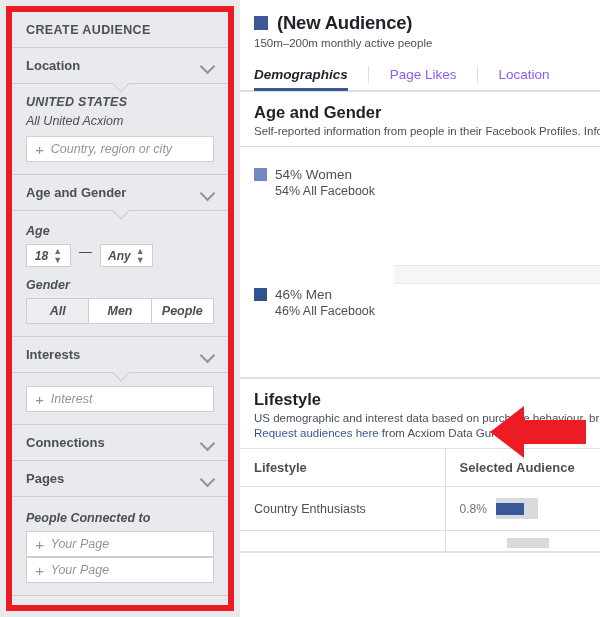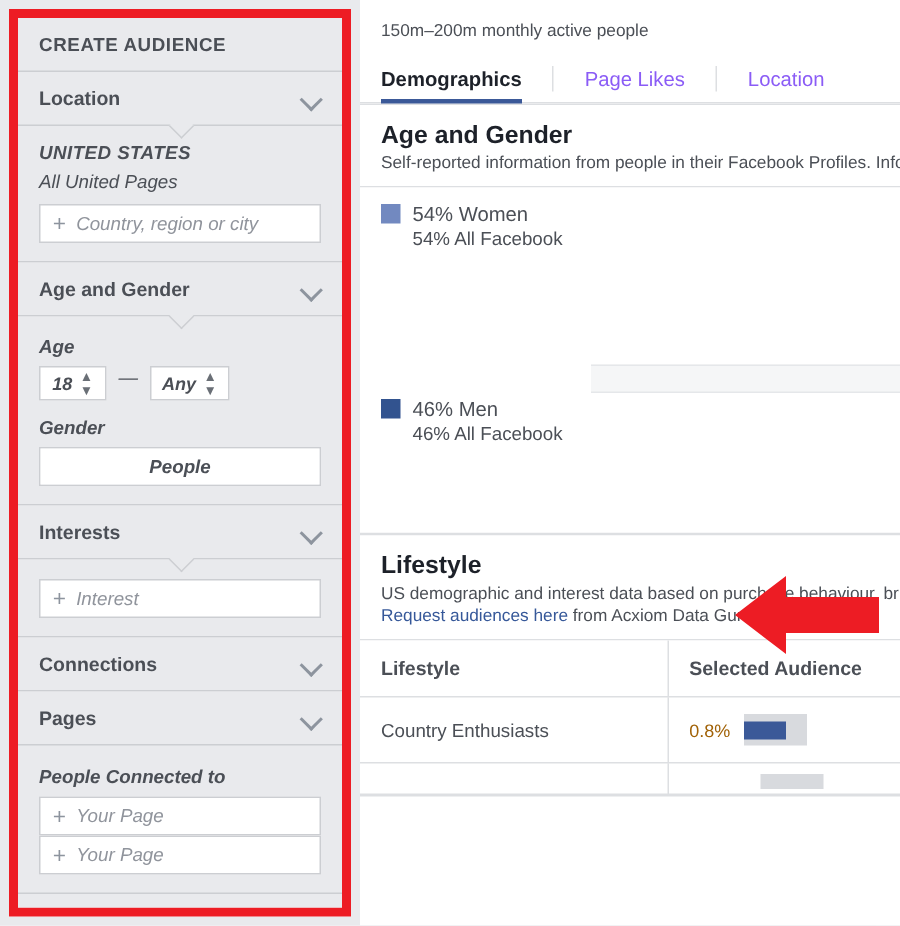--- a/index.html
+++ b/index.html
@@ -139,21 +139,21 @@
     padding: 0 20px 0 0;
     position: relative; cursor: pointer;
   }
   .tab:first-child { padding-left: 0; }
   .tab + .tab { padding-left: 22px; }
   .tab .sep {
     position: absolute; left: 0; top: 7px; bottom: 7px;
     width: 1px; background: #dddfe2;
   }
   .tab:first-child .sep { display: none; }
-  .tab.active { color: #1d2129; font-weight: bold; }
+  .tab.active { color: #1d2129; font-weight: bold; font-style: italic; }
   .tab .underline {
     position: absolute; left: 0; right: 20px; bottom: -1px;
     height: 3px; background: #3b5998; display: none;
   }
   .tab.active .underline { display: block; }
 
   .sec-title-wrap {
     padding: 11px 14px 9px 14px;
     background: #fff;
     border-bottom: 1px solid #dddfe2;
@@ -164,21 +164,21 @@
     white-space: nowrap;
   }
   .sec-desc a { color: #365899; text-decoration: none; }
 
   
   .chart-area { position: relative; height: 230px; background: #fff; }
   .legend { position: absolute; left: 14px; font-size: 13.5px; color: #4b4f56; }
   .legend .l1 { display: flex; align-items: center; gap: 8px; }
   .legend .sw { width: 13px; height: 13px; flex: none; }
   .legend .l2 { margin-top: 2px; margin-left: 21px; font-size: 12.5px; }
-  .legend-women { top: 10px; }
+  .legend-women { top: 20px; }
   .legend-men { top: 140px; }
 
   .axis-band {
     position: absolute; left: 154px; right: 0; top: 118px; height: 19px;
     background: #f5f6f7;
     border-top: 1px solid #e5e7ea; border-bottom: 1px solid #e5e7ea;
   }
 
   .arrow { position: absolute; left: 250px; top: 259px; }
 
@@ -194,42 +194,42 @@
   .tbl th:last-child { border-right: none; }
   .tbl td {
     font-size: 12.5px; color: #4b4f56;
     padding: 11px 14px; background: #fff;
     border-bottom: 1px solid #dddfe2;
     border-right: 1px solid #dddfe2;
     vertical-align: middle;
   }
   .tbl td:last-child { border-right: none; }
   .val-cell { display: flex; align-items: center; gap: 9px; }
-  .val-num { font-size: 12px; color: #a16207; }
+  .val-num { font-size: 12px; color: #737373; }
   .minibar-outer { width: 42px; height: 21px; background: #d8dade; position: relative; }
   .minibar-inner { position: absolute; left: 0; top: 5px; height: 12px; background: #3b5998; }
 </style>
 </head>
 <body>
 
 <div class="screen">
 
   <div class="sidebar-wrap">
     <div class="sidebar">
 
       <div class="panel-header">CREATE AUDIENCE</div>
 
       <div class="section-head">
         <span>Location</span>
         <span class="chev"></span>
       </div>
       <div class="notch"></div>
       <div class="sec-body bordered">
         <div class="country-title">UNITED STATES</div>
-        <div class="country-sub">All United Pages</div>
+        <div class="country-sub">All United Acxiom</div>
         <div class="txt-input">
           <span class="plus">+</span>
           <span>Country, region or city</span>
         </div>
       </div>
 
       <div class="section-head">
         <span>Age and Gender</span>
         <span class="chev"></span>
       </div>
@@ -242,20 +242,22 @@
             <span class="updown">▲<br>▼</span>
           </div>
           <span class="dash">—</span>
           <div class="selectbox">
             <span>Any</span>
             <span class="updown">▲<br>▼</span>
           </div>
         </div>
         <div class="fieldlabel">Gender</div>
         <div class="btngroup">
+          <div class="active">All</div>
+          <div>Men</div>
           <div>People</div>
         </div>
       </div>
 
       <div class="section-head">
         <span>Interests</span>
         <span class="chev"></span>
       </div>
       <div class="notch"></div>
       <div class="sec-body bordered">
@@ -286,20 +288,24 @@
         </div>
       </div>
 
     </div>
   </div>
 
   <div class="content">
 
     <div class="card" style="border-top:none">
       <div class="aud-head">
+        <div class="aud-title">
+          <span class="aud-swatch"></span>
+          <span class="aud-name">(New Audience)</span>
+        </div>
         <div class="aud-sub">150m–200m monthly active people</div>
       </div>
       <div class="tabs">
         <div class="tab active">
 
           <span>Demographics</span>
           <span class="underline"></span>
         </div>
         <div class="tab">
           <span class="sep"></span>

